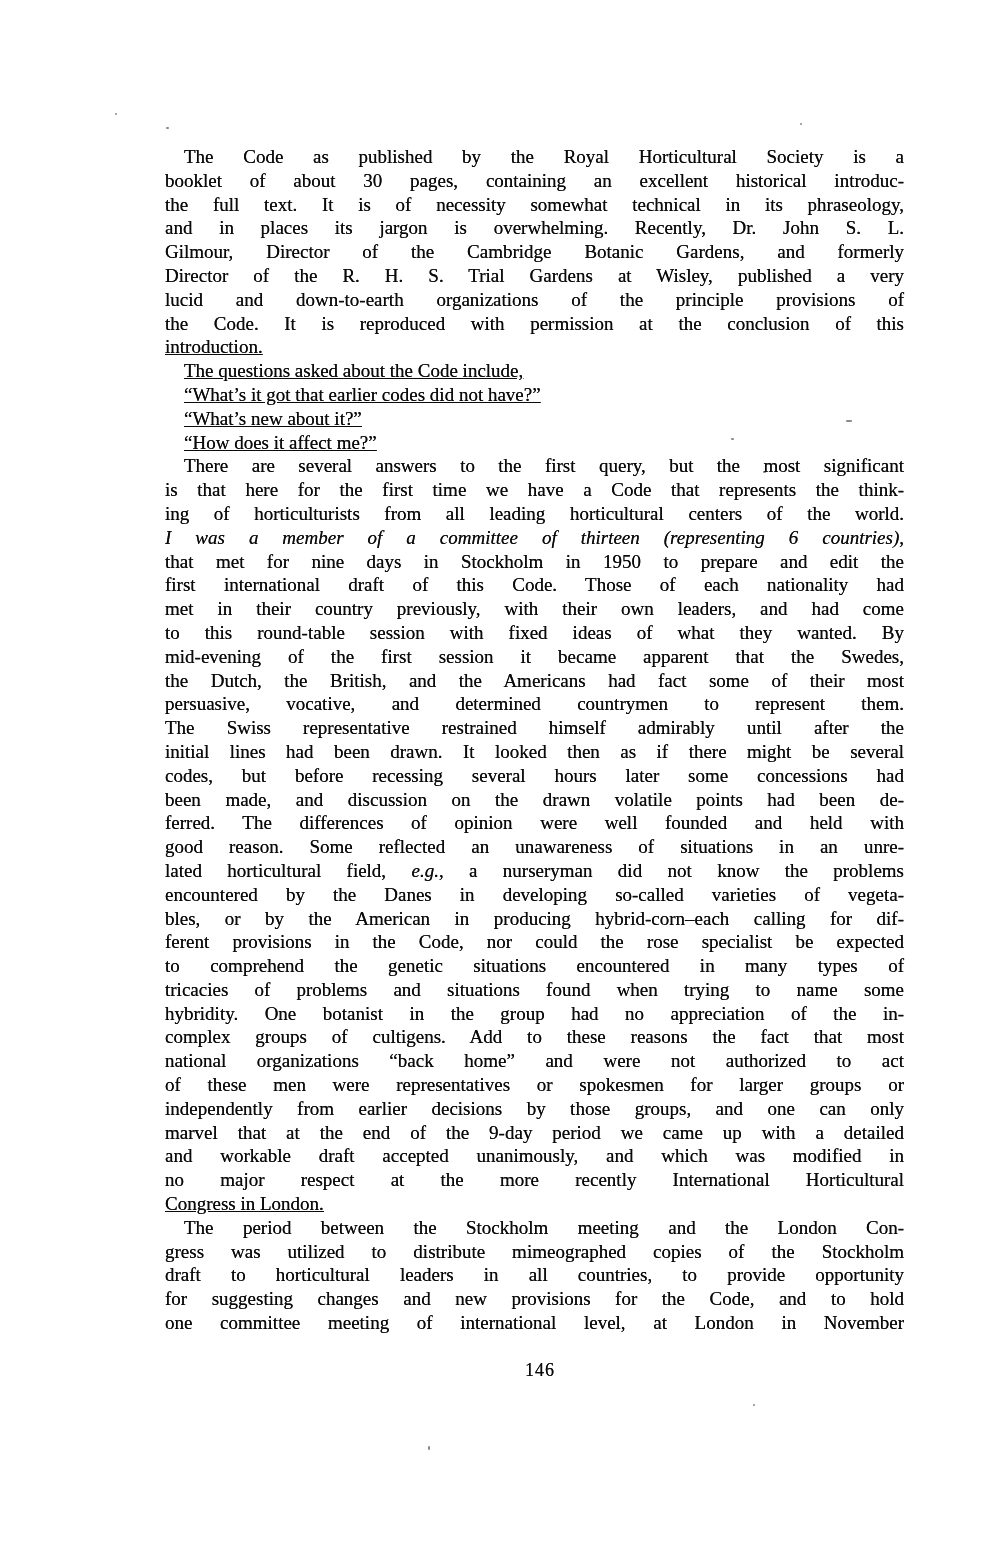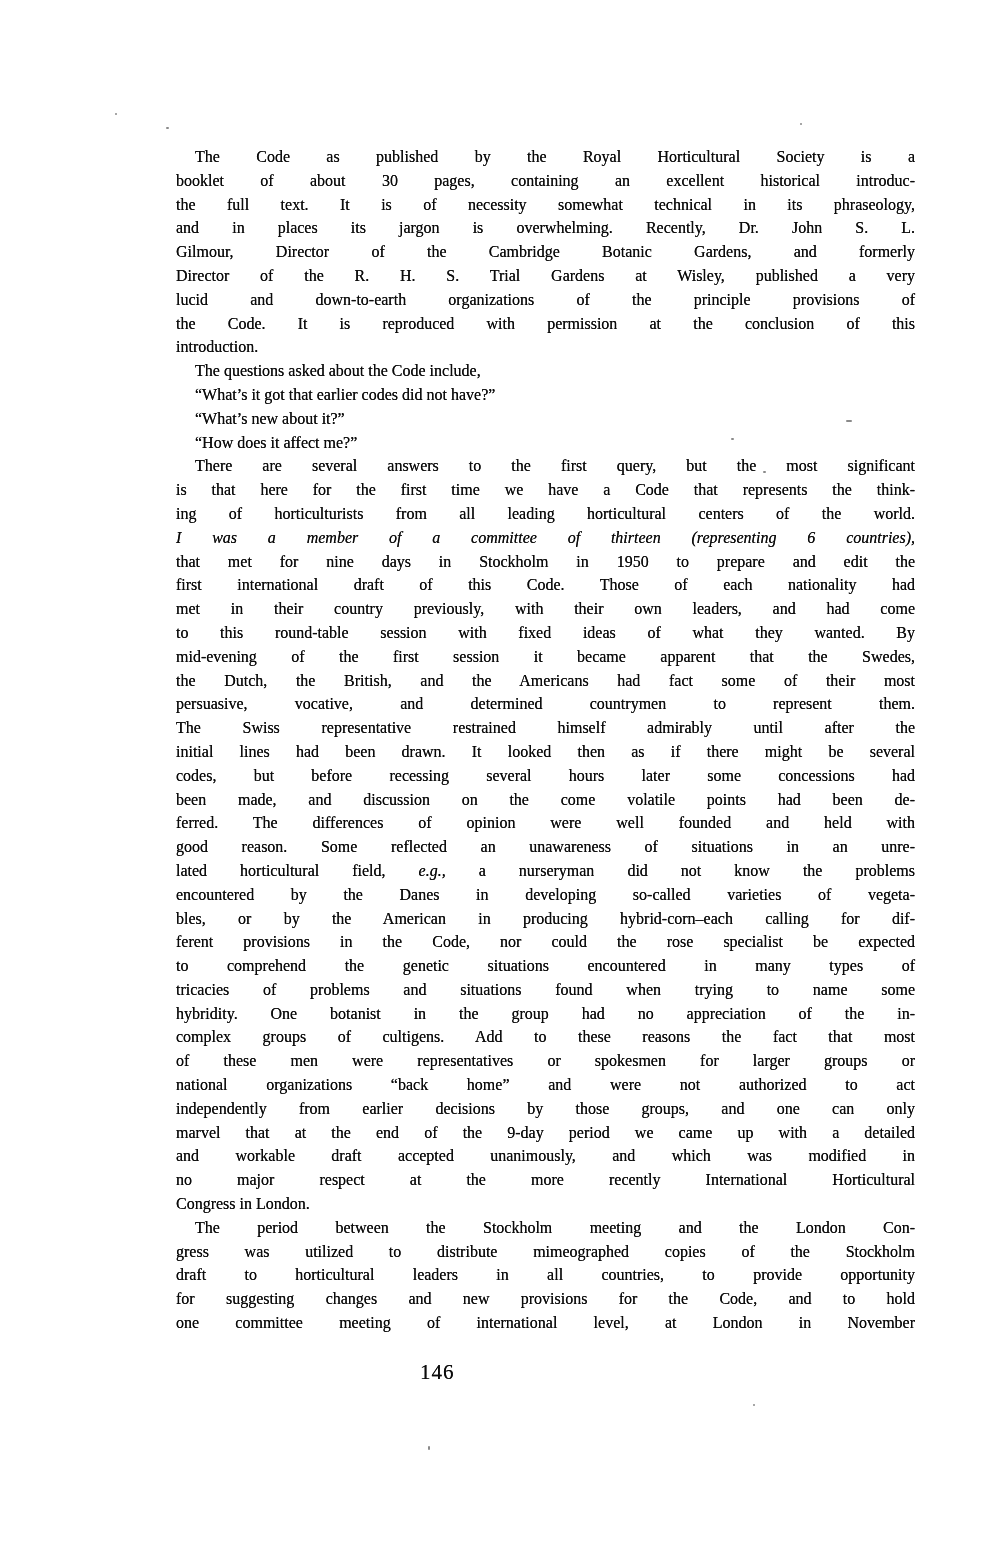--- a/index.html
+++ b/index.html
@@ -15,48 +15,50 @@
     font-family: "Liberation Serif", serif;
     color: #0b0b0b;
   }
   .scan-page {
     position: absolute;
     inset: 0;
     background: #ffffff;
   }
   .text-block {
     position: absolute;
-    left: 176px;
+    left: 165px;
     top: 145px;
     width: 739px;
-    font-size: 16px;
+    font-size: 19px;
     line-height: 23.8px;
     text-shadow: 0 0 0.4px rgba(0,0,0,0.85);
   }
   .line {
     height: 23.8px;
     text-align: justify;
     text-align-last: justify;
     white-space: nowrap; 
   }
   .line { white-space: normal; }
   .line.short {
     text-align-last: left;
+    text-decoration: underline;
   }
   .line.indent {
     text-indent: 19px;
   }
   .line i {
   }
   .folio {
     position: absolute;
     top: 1360px;
-    left: 420px;
+    left: 440px;
     width: 200px;
-    font-size: 21px;
+    text-align: center;
+    font-size: 18px;
     letter-spacing: 1px;
     text-shadow: 0 0 0.4px rgba(0,0,0,0.85);
   }
   .speck {
     position: absolute;
     background: #2a2a2a;
     opacity: 0.55;
     border-radius: 1px;
   }
 </style>
@@ -86,33 +88,33 @@
       <div class="line">that met for nine days in Stockholm in 1950 to prepare and edit the</div>
       <div class="line">first international draft of this Code. Those of each nationality had</div>
       <div class="line">met in their country previously, with their own leaders, and had come</div>
       <div class="line">to this round-table session with fixed ideas of what they wanted. By</div>
       <div class="line">mid-evening of the first session it became apparent that the Swedes,</div>
       <div class="line">the Dutch, the British, and the Americans had fact some of their most</div>
       <div class="line">persuasive, vocative, and determined countrymen to represent them.</div>
       <div class="line">The Swiss representative restrained himself admirably until after the</div>
       <div class="line">initial lines had been drawn. It looked then as if there might be several</div>
       <div class="line">codes, but before recessing several hours later some concessions had</div>
-      <div class="line">been made, and discussion on the come volatile points had been de-</div>
+      <div class="line">been made, and discussion on the drawn volatile points had been de-</div>
       <div class="line">ferred. The differences of opinion were well founded and held with</div>
       <div class="line">good reason. Some reflected an unawareness of situations in an unre-</div>
       <div class="line">lated horticultural field, <i>e.g.,</i> a nurseryman did not know the problems</div>
       <div class="line">encountered by the Danes in developing so-called varieties of vegeta-</div>
       <div class="line">bles, or by the American in producing hybrid-corn–each calling for dif-</div>
       <div class="line">ferent provisions in the Code, nor could the rose specialist be expected</div>
       <div class="line">to comprehend the genetic situations encountered in many types of</div>
       <div class="line">tricacies of problems and situations found when trying to name some</div>
       <div class="line">hybridity. One botanist in the group had no appreciation of the in-</div>
       <div class="line">complex groups of cultigens. Add to these reasons the fact that most</div>
+      <div class="line">national organizations “back home” and were not authorized to act</div>
       <div class="line">of these men were representatives or spokesmen for larger groups or</div>
-      <div class="line">national organizations “back home” and were not authorized to act</div>
       <div class="line">independently from earlier decisions by those groups, and one can only</div>
       <div class="line">marvel that at the end of the 9-day period we came up with a detailed</div>
       <div class="line">and workable draft accepted unanimously, and which was modified in</div>
       <div class="line">no major respect at the more recently International Horticultural</div>
       <div class="line short">Congress in London.</div>
       <div class="line indent">The period between the Stockholm meeting and the London Con-</div>
       <div class="line">gress was utilized to distribute mimeographed copies of the Stockholm</div>
       <div class="line">draft to horticultural leaders in all countries, to provide opportunity</div>
       <div class="line">for suggesting changes and new provisions for the Code, and to hold</div>
       <div class="line">one committee meeting of international level, at London in November</div>

